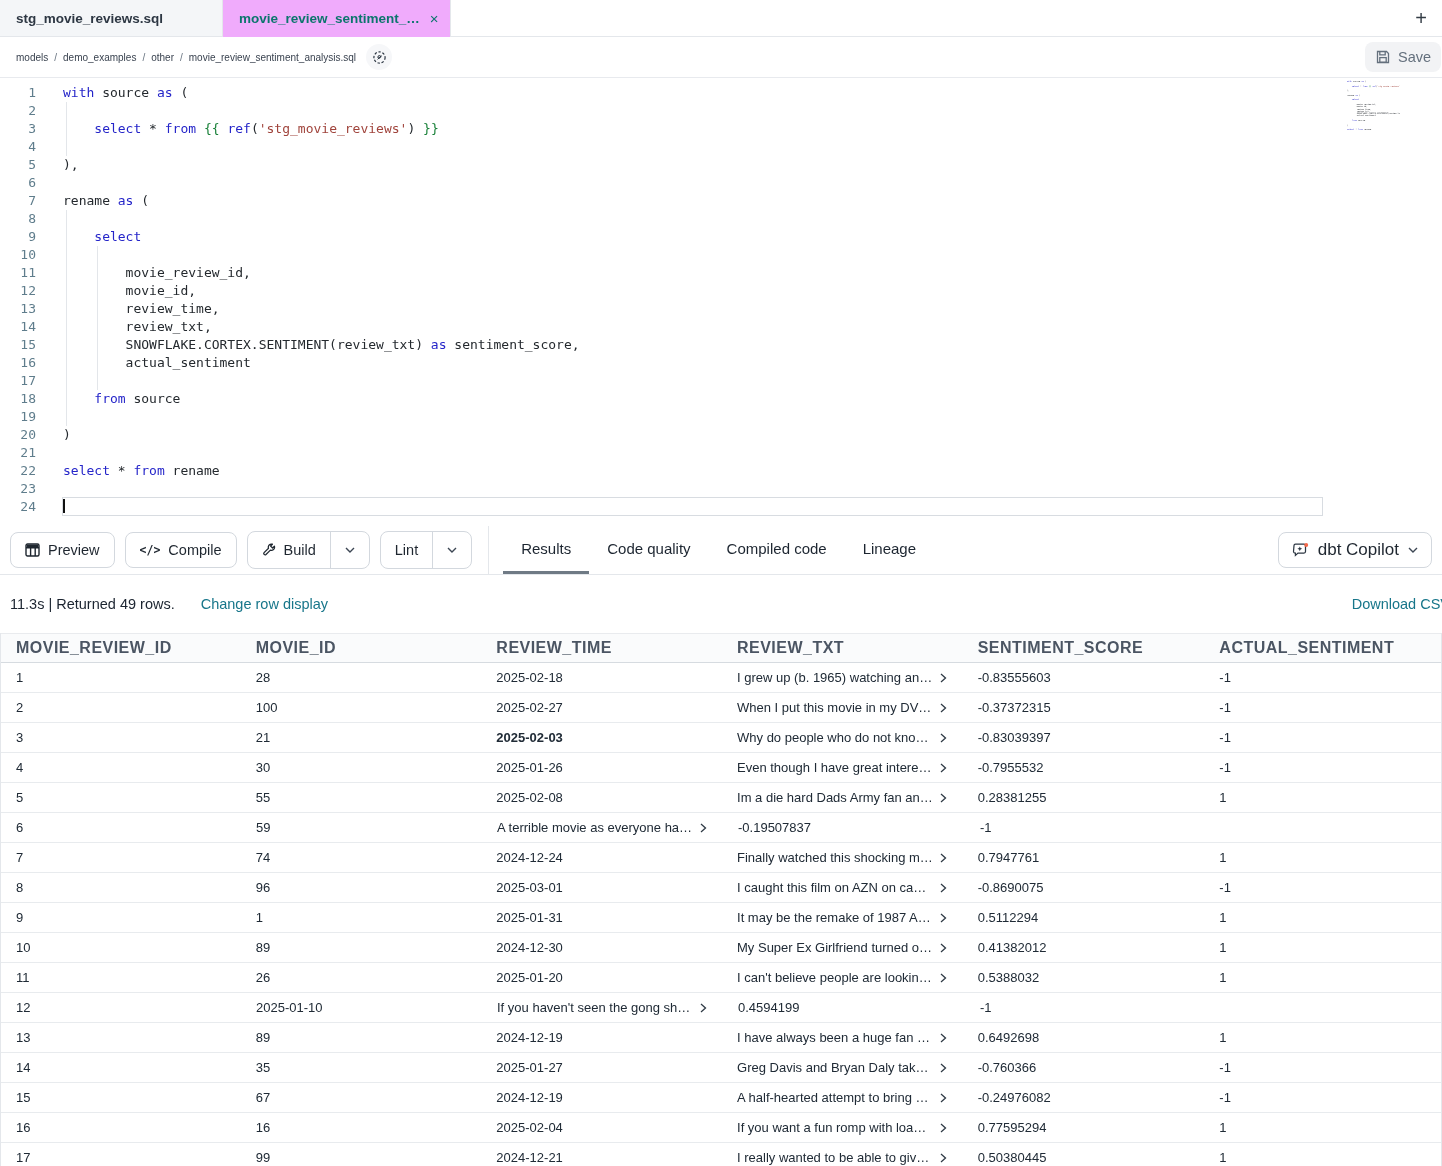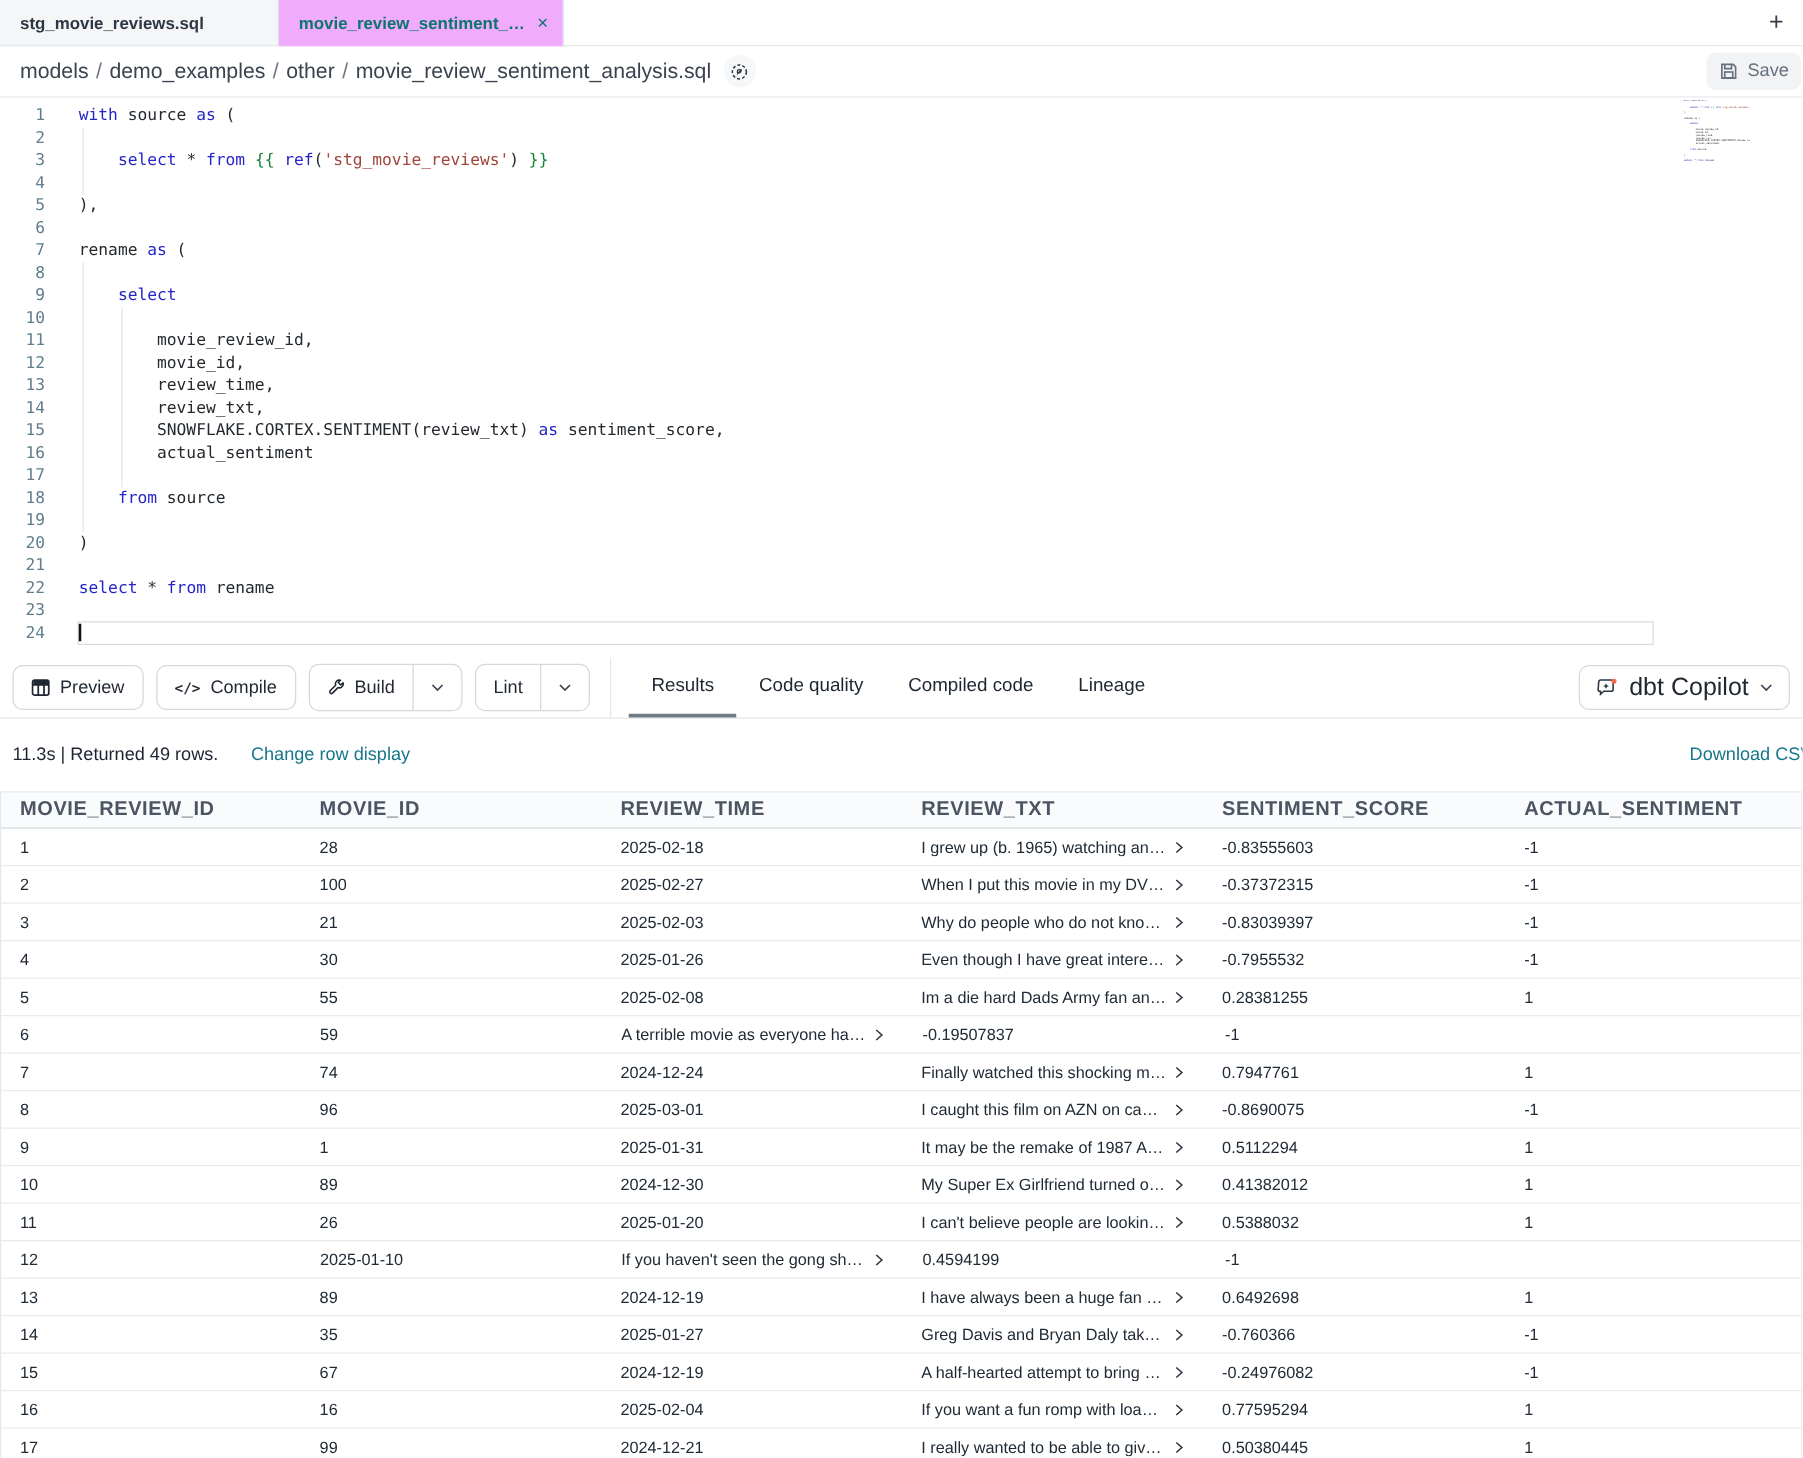--- a/index.html
+++ b/index.html
@@ -10,21 +10,21 @@
   }
   
   .tabbar{height:36px;display:flex;align-items:stretch;background:#fff;border-bottom:1px solid #e4e7eb;position:relative;}
   .ftab{display:flex;align-items:center;padding:0 16px;font-size:13.5px;font-weight:700;cursor:pointer;}
   .ftab.inactive{width:190px;background:#f4f6f8;border-right:1px solid #e4e7eb;color:#2d3743;}
   .ftab.active{width:195px;background:#f0abfc;border-right:1px solid #e4e7eb;color:#0c756d;margin-bottom:-1px;justify-content:space-between;}
   .ftab .close{font-size:15px;font-weight:400;color:#0c756d;margin-left:10px;line-height:1;}
   .newtab{position:absolute;right:6px;top:0;height:36px;width:30px;display:flex;align-items:center;justify-content:center;font-size:20px;font-weight:400;color:#333c45;cursor:pointer;}
   
   .pathbar{height:40px;display:flex;align-items:center;padding:0 1px 0 16px;border-bottom:1px solid #e8eaee;}
-  .crumbs{font-size:17px;color:#3a4350;display:flex;align-items:flex-start;gap:6px;}
+  .crumbs{font-size:10px;color:#3a4350;display:flex;align-items:flex-start;gap:6px;}
   .crumbs .sep{color:#6b7683;}
   .crumb-icon-btn{width:26px;height:26px;border-radius:50%;background:#f6f7f9;display:flex;align-items:center;justify-content:center;margin-left:10px;cursor:pointer;}
   .savebtn{margin-left:auto;height:30px;width:76px;background:#f2f3f5;border:none;border-radius:8px;display:flex;align-items:center;justify-content:center;gap:7px;color:#64707d;font-size:14.5px;font-weight:500;cursor:pointer;}
   
   .editor{position:relative;height:448px;padding-top:6px;box-sizing:border-box;font-family:"DejaVu Sans Mono",monospace;font-size:13px;line-height:18px;overflow:hidden;}
   .cl{display:flex;height:18px;white-space:pre;}
   .ln{width:36px;text-align:right;color:#5f7d8c;flex:0 0 36px;user-select:none;}
   .ct{padding-left:27px;}
   .k{color:#2525c9}.p{color:#24292e}.s{color:#a0443c}.j{color:#188038}
   .guide{position:absolute;width:1px;background:#e3e6ea;}
@@ -36,21 +36,21 @@
   .actionbar{height:48px;display:flex;align-items:center;border-bottom:1px solid #e4e7eb;position:relative;}
   .btn{height:36px;background:#fff;border:1px solid #d3d8de;border-radius:8px;display:flex;align-items:center;padding:0 14px;gap:8px;font-size:14.5px;color:#1f2730;font-weight:500;margin-left:10px;cursor:pointer;}
   .btn:first-child{margin-left:10px;}
   .splitbtn{height:36px;display:flex;align-items:stretch;border:1px solid #d3d8de;border-radius:8px;margin-left:10px;overflow:hidden;background:#fff;}
   .splitbtn .main{display:flex;align-items:center;padding:0 14px;gap:8px;font-size:14.5px;color:#1f2730;font-weight:500;cursor:pointer;}
   .splitbtn .arrow{display:flex;align-items:center;justify-content:center;width:38px;border-left:1px solid #d3d8de;cursor:pointer;}
   .vdivider{width:1px;background:#e4e7eb;height:48px;margin-left:16px;}
   .rtabs{display:flex;height:48px;margin-left:14px;}
   .rtab{display:flex;align-items:center;padding:0 18px;font-size:15px;color:#1c2530;border-bottom:3px solid transparent;box-sizing:border-box;cursor:pointer;}
   .rtab.active{border-bottom-color:#6f7a85;font-weight:500;}
-  .copilotbtn{margin-left:auto;margin-right:10px;height:36px;border:1px solid #d3d8de;border-radius:8px;background:#fff;display:flex;align-items:center;gap:9px;padding:0 13px;font-size:20px;color:#1f2730;font-weight:500;cursor:pointer;}
+  .copilotbtn{margin-left:auto;margin-right:10px;height:36px;border:1px solid #d3d8de;border-radius:8px;background:#fff;display:flex;align-items:center;gap:9px;padding:0 13px;font-size:17px;color:#1f2730;font-weight:500;cursor:pointer;}
   
   .metarow{height:58px;display:flex;align-items:center;padding-left:10px;position:relative;font-size:14.5px;color:#1b2430;}
   .metarow .link{color:#17768a;cursor:pointer;}
   .metarow .changerow{margin-left:26px;}
   .metarow .download{position:absolute;right:-8px;top:50%;transform:translateY(-50%);}
   
   .tablewrap{border-left:1px solid #e4e7eb;border-right:1px solid #e4e7eb;box-sizing:border-box;}
   .thead{display:flex;height:30px;background:#fafbfc;border-top:1px solid #e9ebee;border-bottom:1px solid #d6dbe0;box-sizing:border-box;}
   .th{display:flex;align-items:center;padding-left:15px;box-sizing:border-box;font-size:16px;font-weight:700;letter-spacing:.03em;color:#4b5563;}
   .trow{display:flex;height:30px;border-bottom:1px solid #e8ebee;box-sizing:border-box;}
@@ -242,21 +242,21 @@
               <polyline points="1,1 5.5,5 1,9" fill="none" stroke="#2f3a45" stroke-width="1.3"></polyline>
             </svg>
           </span>
         </div>
         <div class="td" style="width: 242px;">-0.37372315</div>
         <div class="td" style="width: 237px;">-1</div>
       </div>
       <div class="trow">
         <div class="td" style="width: 240px;">3</div>
         <div class="td" style="width: 241px;">21</div>
-        <div class="td" style="width: 241px;">2025-02-03</div>
+        <div class="td" style="width: 241px; font-weight: bold;">2025-02-03</div>
         <div class="td" style="width: 241px;">
           <span class="txt">Why do people who do not know what…</span>
           <span class="cellchev">
             <svg width="7" height="10" viewBox="0 0 7 10">
               <polyline points="1,1 5.5,5 1,9" fill="none" stroke="#2f3a45" stroke-width="1.3"></polyline>
             </svg>
           </span>
         </div>
         <div class="td" style="width: 242px;">-0.83039397</div>
         <div class="td" style="width: 237px;">-1</div>

